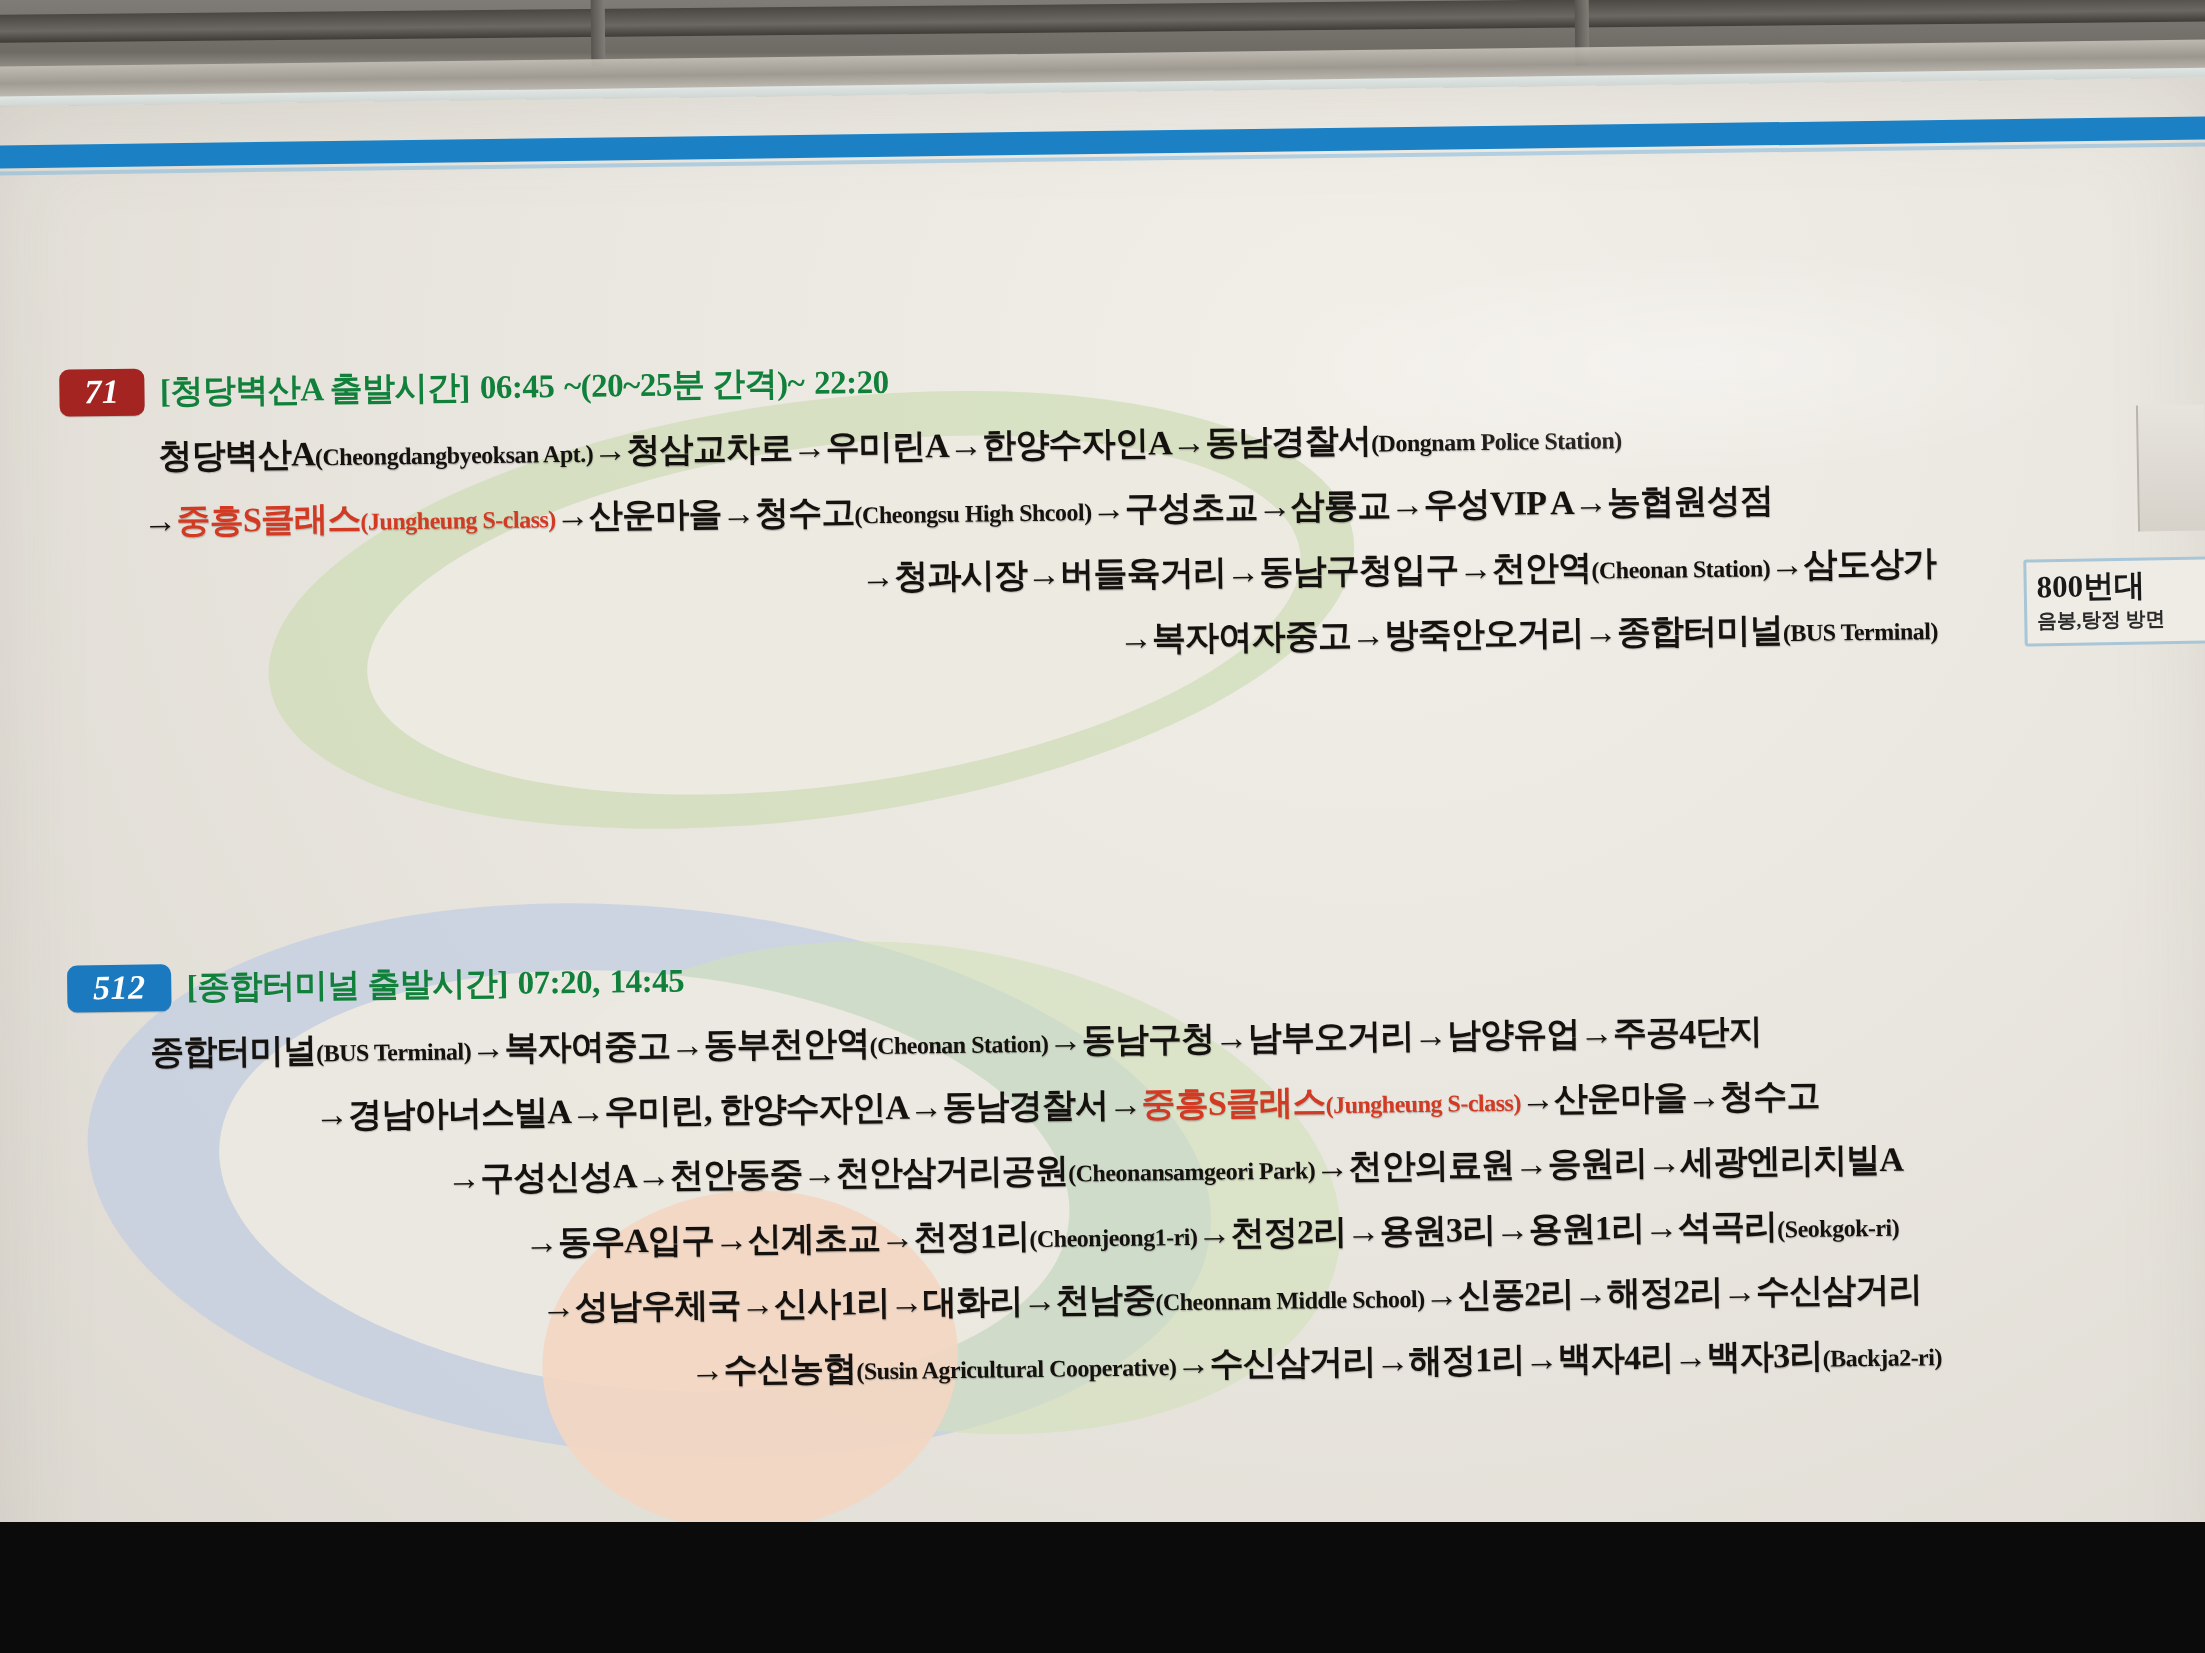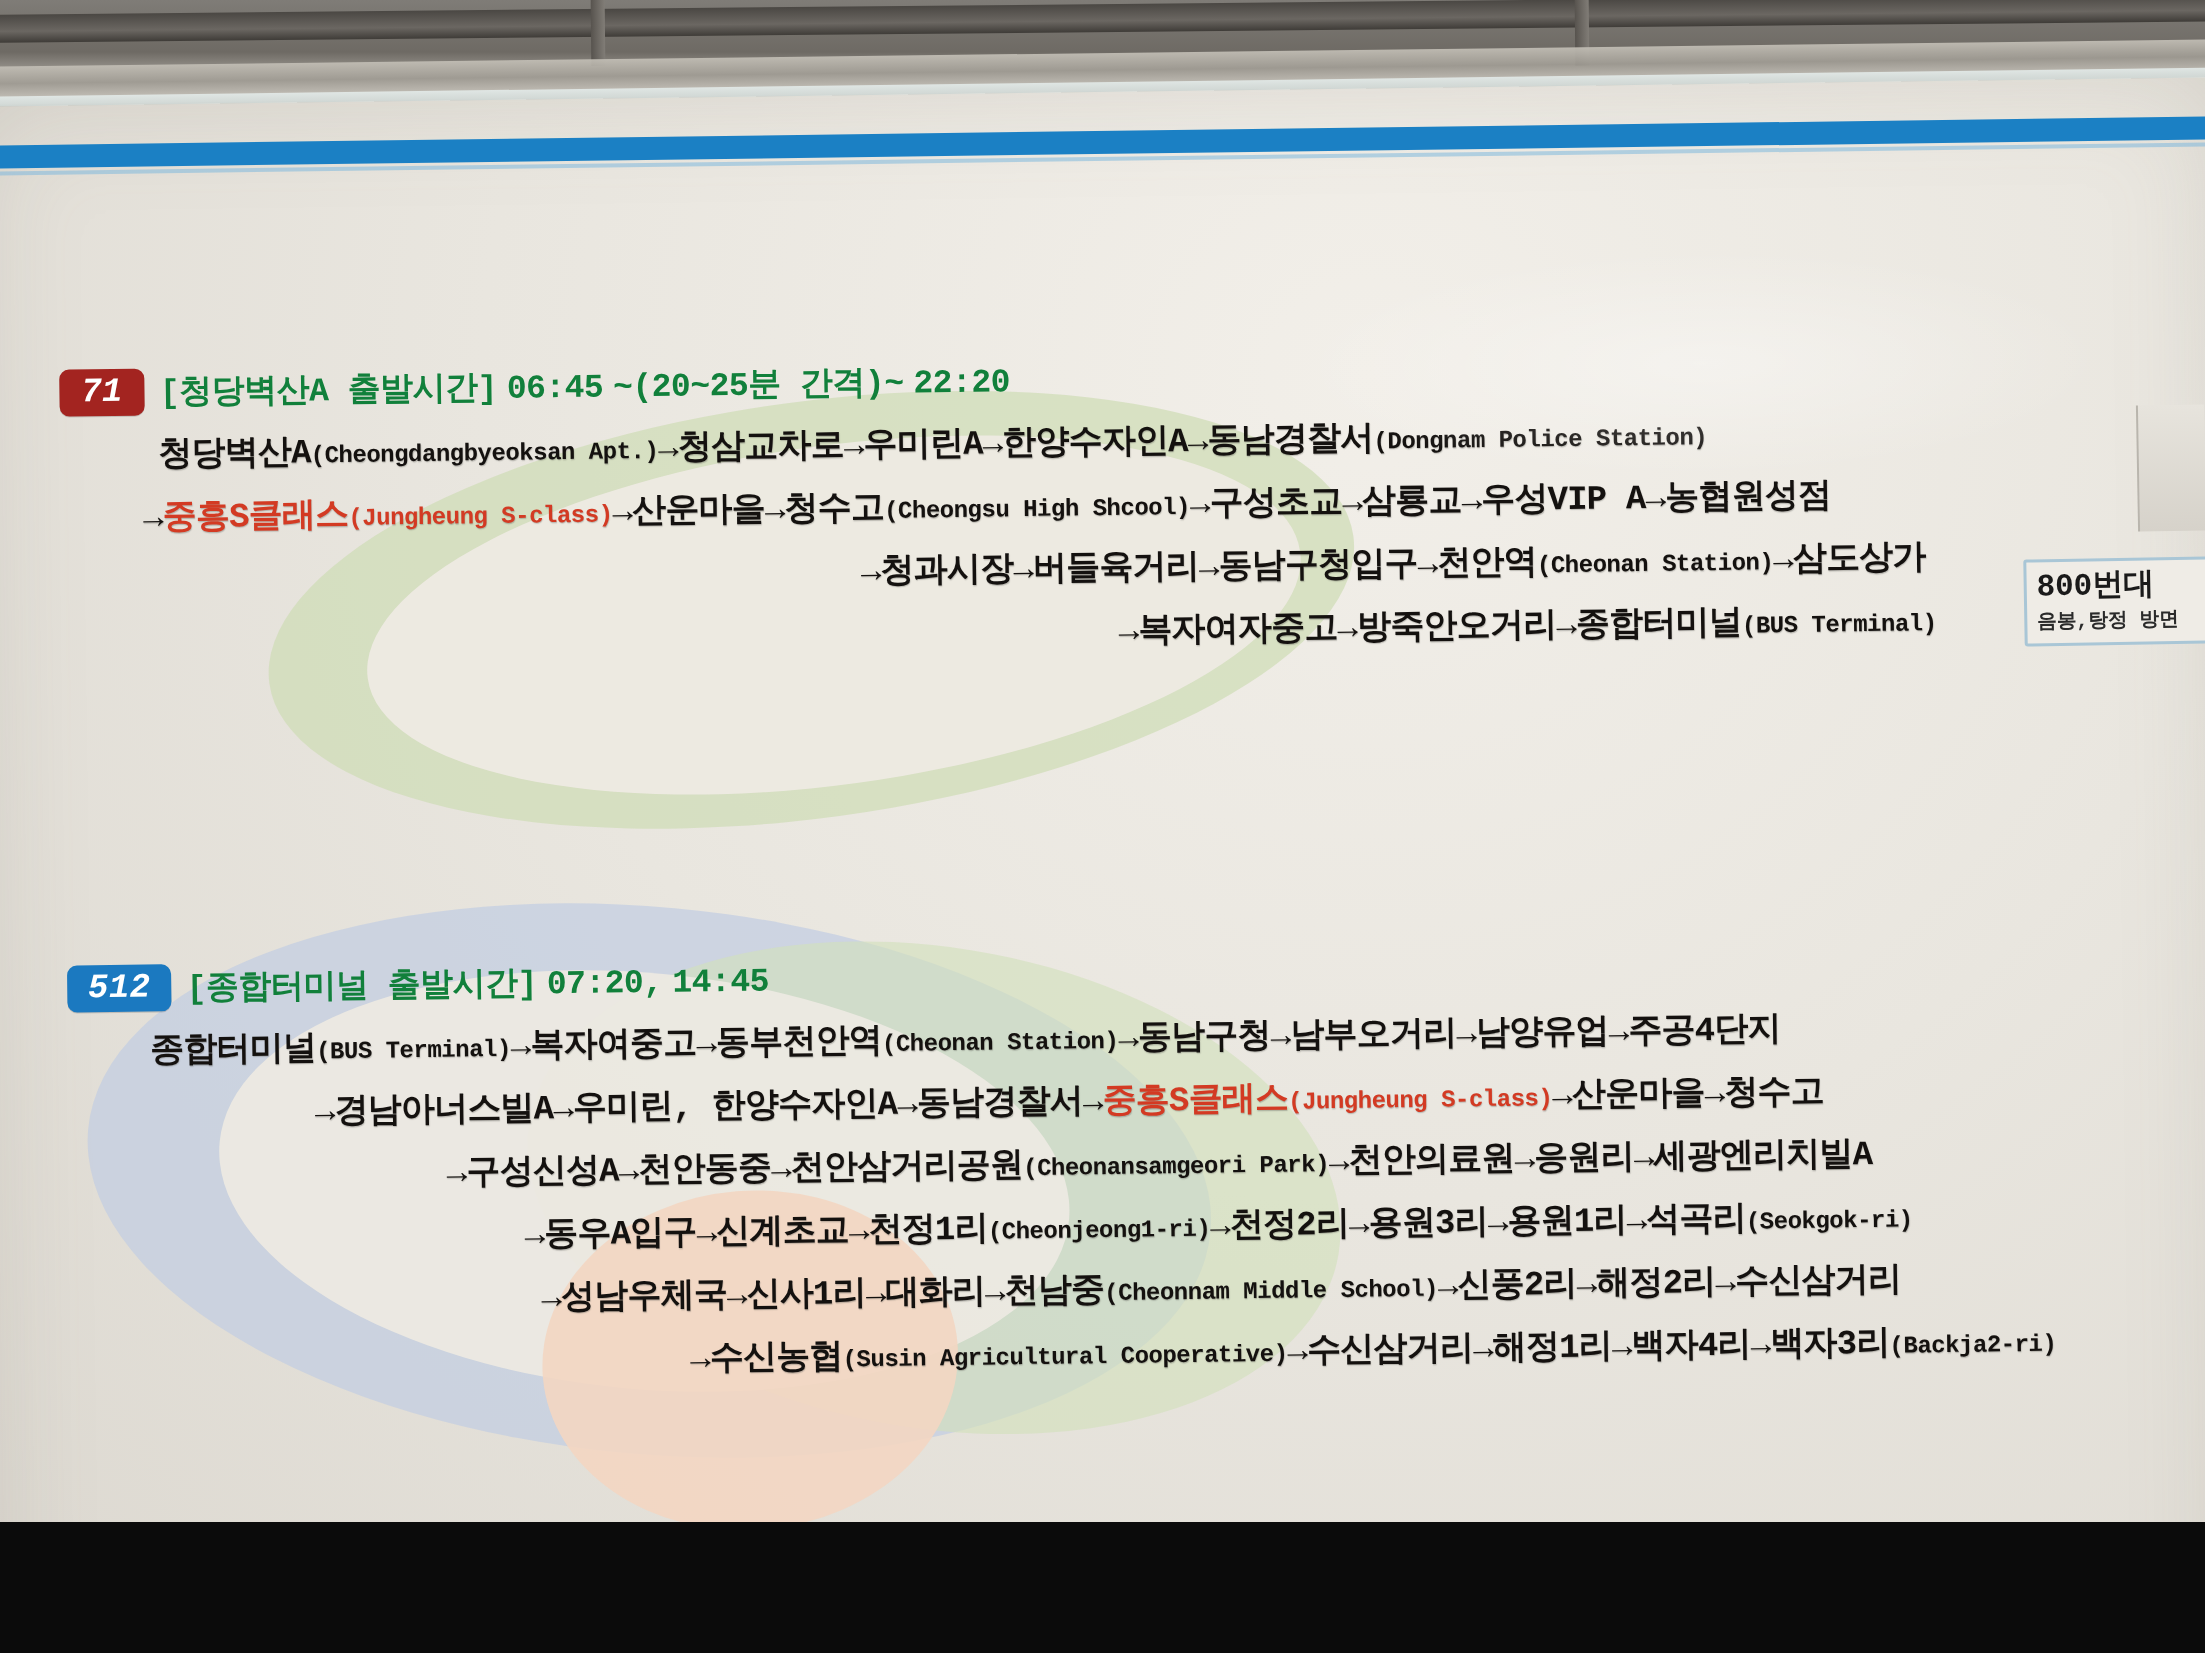--- a/index.html
+++ b/index.html
@@ -5,21 +5,21 @@
   html, body {
     margin: 0;
     padding: 0;
     background: #0b0b0b;
   }
   #stage {
     position: relative;
     width: 2205px;
     height: 1522px;
     overflow: hidden;
-    font-family: Liberation Mono, monospace;
+    font-family: Liberation Serif, serif;
     background: #4d7c0f;
   }
 
   
   .ceiling {
     position: absolute;
     left: 0; top: 0;
     width: 2205px; height: 137px;
     background: linear-gradient(180deg,#7f7c77 0%, #6e6a64 38%, #9a968f 52%, #c9c5bd 70%, #b3afa7 100%);
   }

